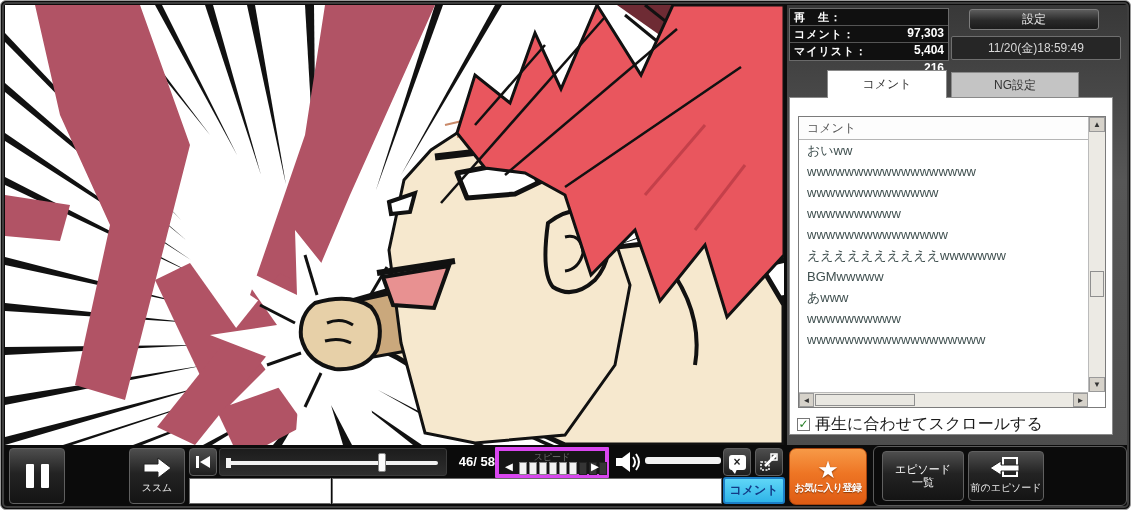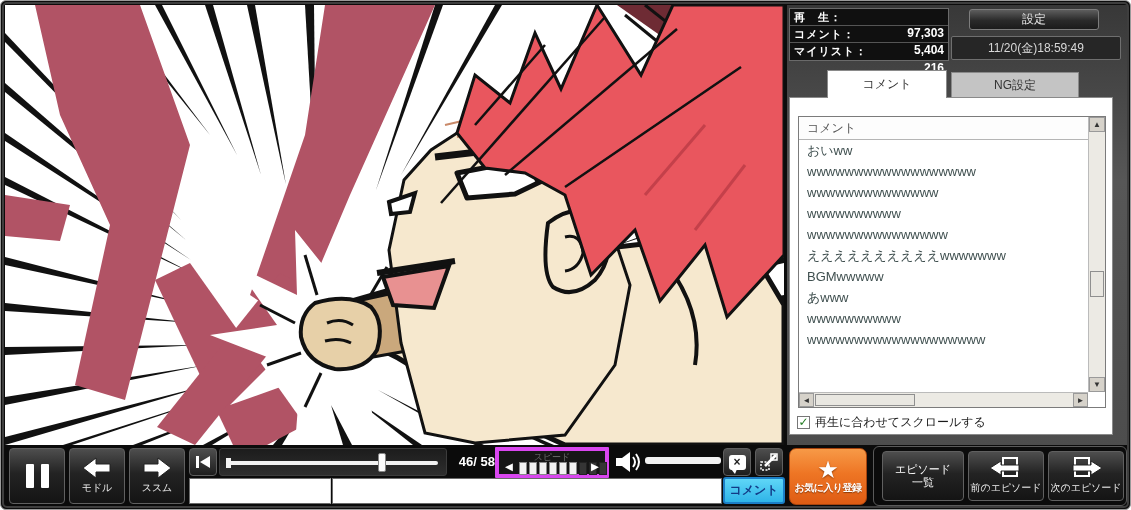--- a/index.html
+++ b/index.html
@@ -46,21 +46,21 @@
     font-size:8px; text-align:center; cursor:pointer;}
   .vsb .up{ left:0; top:0; width:16px; height:15px; line-height:14px;}
   .vsb .down{ left:0; bottom:0; width:16px; height:15px; line-height:14px;}
   .vsb .thumb{ position:absolute; left:1px; top:56%; width:14px; height:26px; background:#e9e7e1; border:1px solid #8f8f8f; cursor:pointer;}
   .hsb .left{ left:0; top:0; width:15px; height:14px; line-height:13px;}
   .hsb .right{ right:0; top:0; width:15px; height:14px; line-height:13px;}
   .hsb .thumb{ position:absolute; left:16px; top:1px; width:100px; height:12px; background:#e9e7e1; border:1px solid #8f8f8f; cursor:pointer;}
   .autoscroll{ position:absolute; left:7px; top:316px; display:flex; align-items:center; gap:5px; cursor:pointer;}
   .cbx{ width:13px; height:13px; background:#fff; border:1px solid #777; color:#1f7a1f;
     font-size:12px; line-height:11px; text-align:center; font-weight:bold;}
-  .autoscroll span.lbl{ font-size:12px; color:#1a1a1a;}
+  .autoscroll span.lbl{ font-size:16px; color:#1a1a1a;}
 
   
   .bbar{ position:absolute; left:4px; top:444px; width:1123px; height:62px; background:#0b0b0b;}
   .dbtn{ position:absolute; background:linear-gradient(#4e4e4e,#232323 45%,#141414);
     border:1px solid #606060; border-radius:4px; color:#fff; cursor:pointer;
     display:flex; flex-direction:column; align-items:center; justify-content:center;}
   .dbtn .blbl{ font-size:10px; color:#eee; margin-top:2px; }
   .big{ width:56px; height:56px; top:3px; }
   .pause-glyph{ display:flex; gap:7px; }
   .pause-glyph i{ width:8px; height:24px; background:#fff; border-radius:1px;}
@@ -278,26 +278,20 @@
     </div>
   </div>
 
   <div class="bbar">
     <div class="dbtn big" style="left:4px;">
       <span class="pause-glyph">
           <i></i>
           <i></i>
         </span>
     </div>
-    <div class="dbtn big" style="left:64px;">
-      <svg width="30" height="22" viewBox="0 0 30 22">
-        <polygon points="14,1 14,7 28,7 28,15 14,15 14,21 1,11" fill="#fff" stroke="#222" stroke-width="1"></polygon>
-      </svg>
-      <span class="blbl">モドル</span>
-    </div>
     <div class="dbtn big" style="left:124px;">
       <svg width="30" height="22" viewBox="0 0 30 22">
         <polygon points="16,1 16,7 2,7 2,15 16,15 16,21 29,11" fill="#fff" stroke="#222" stroke-width="1"></polygon>
       </svg>
       <span class="blbl">ススム</span>
     </div>
 
     <div class="sq-btn seekstart">
       <svg width="16" height="12" viewBox="0 0 16 12">
         <rect x="1" y="0" width="3" height="12" fill="#fff"></rect>
@@ -363,22 +357,15 @@
         <span>エピソード</span>
         <span>一覧</span>
       </div>
       <div class="dbtn eb-prev">
         <svg width="34" height="22" viewBox="0 0 34 22">
           <rect x="14" y="1" width="14" height="18" fill="none" stroke="#fff" stroke-width="2"></rect>
           <polygon points="12,4 12,8 30,8 30,14 12,14 12,18 1,11" fill="#fff" stroke="#222" stroke-width="1"></polygon>
         </svg>
         <span class="elbl">前のエピソード</span>
       </div>
-      <div class="dbtn eb-next">
-        <svg width="34" height="22" viewBox="0 0 34 22">
-          <rect x="6" y="1" width="14" height="18" fill="none" stroke="#fff" stroke-width="2"></rect>
-          <polygon points="22,4 22,8 4,8 4,14 22,14 22,18 33,11" fill="#fff" stroke="#222" stroke-width="1"></polygon>
-        </svg>
-        <span class="elbl">次のエピソード</span>
-      </div>
     </div>
   </div>
 </div>
 
 </body></html>

